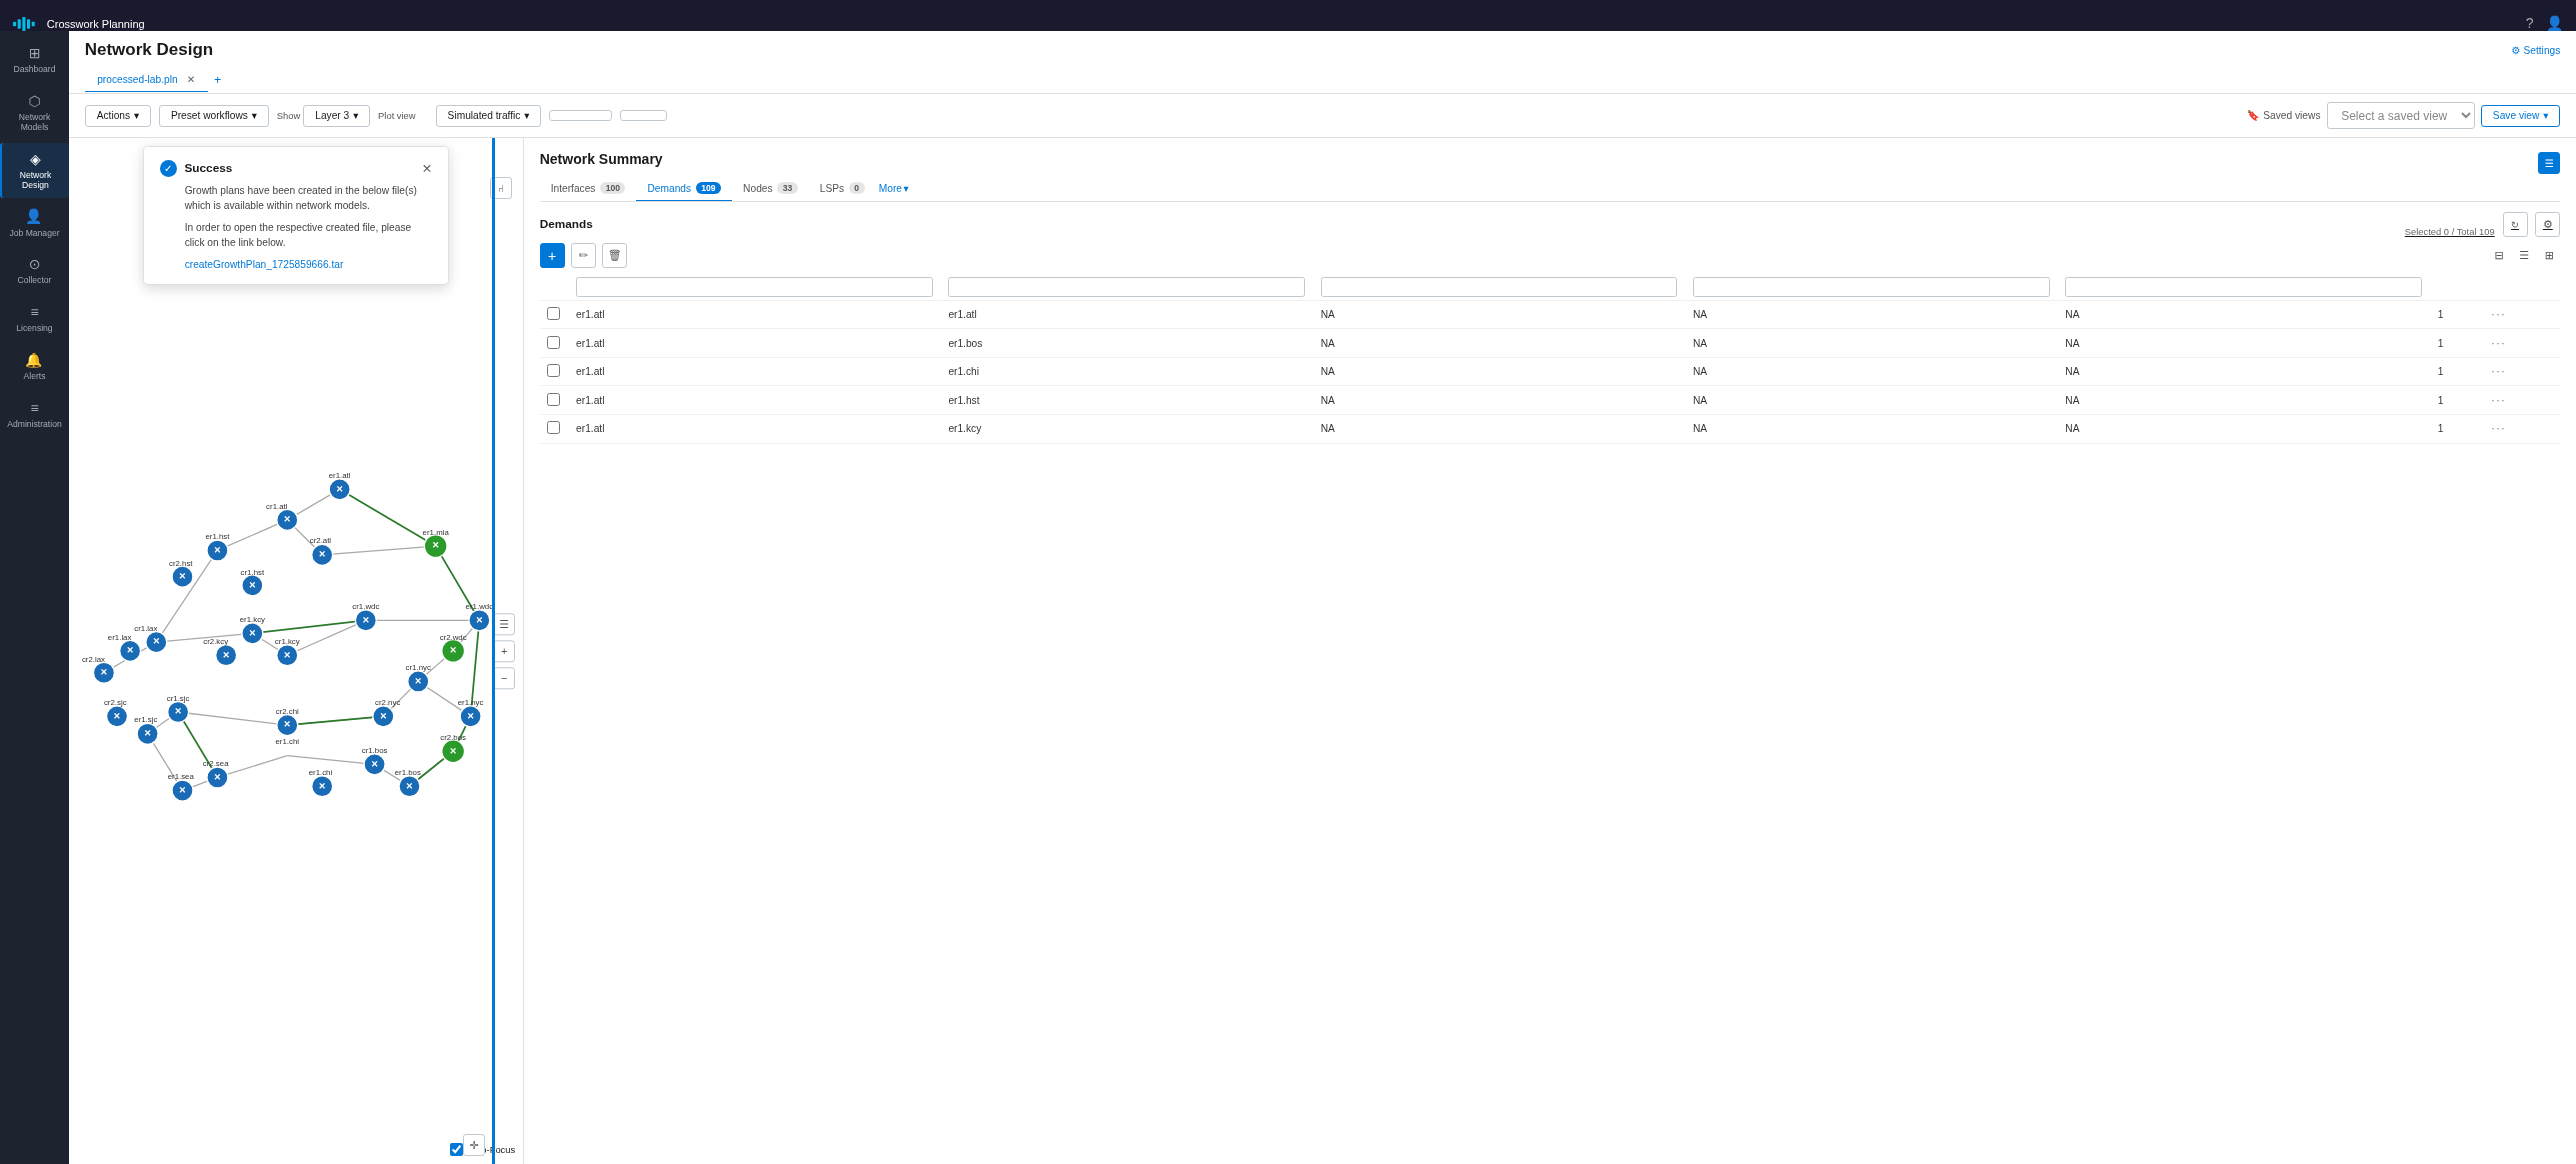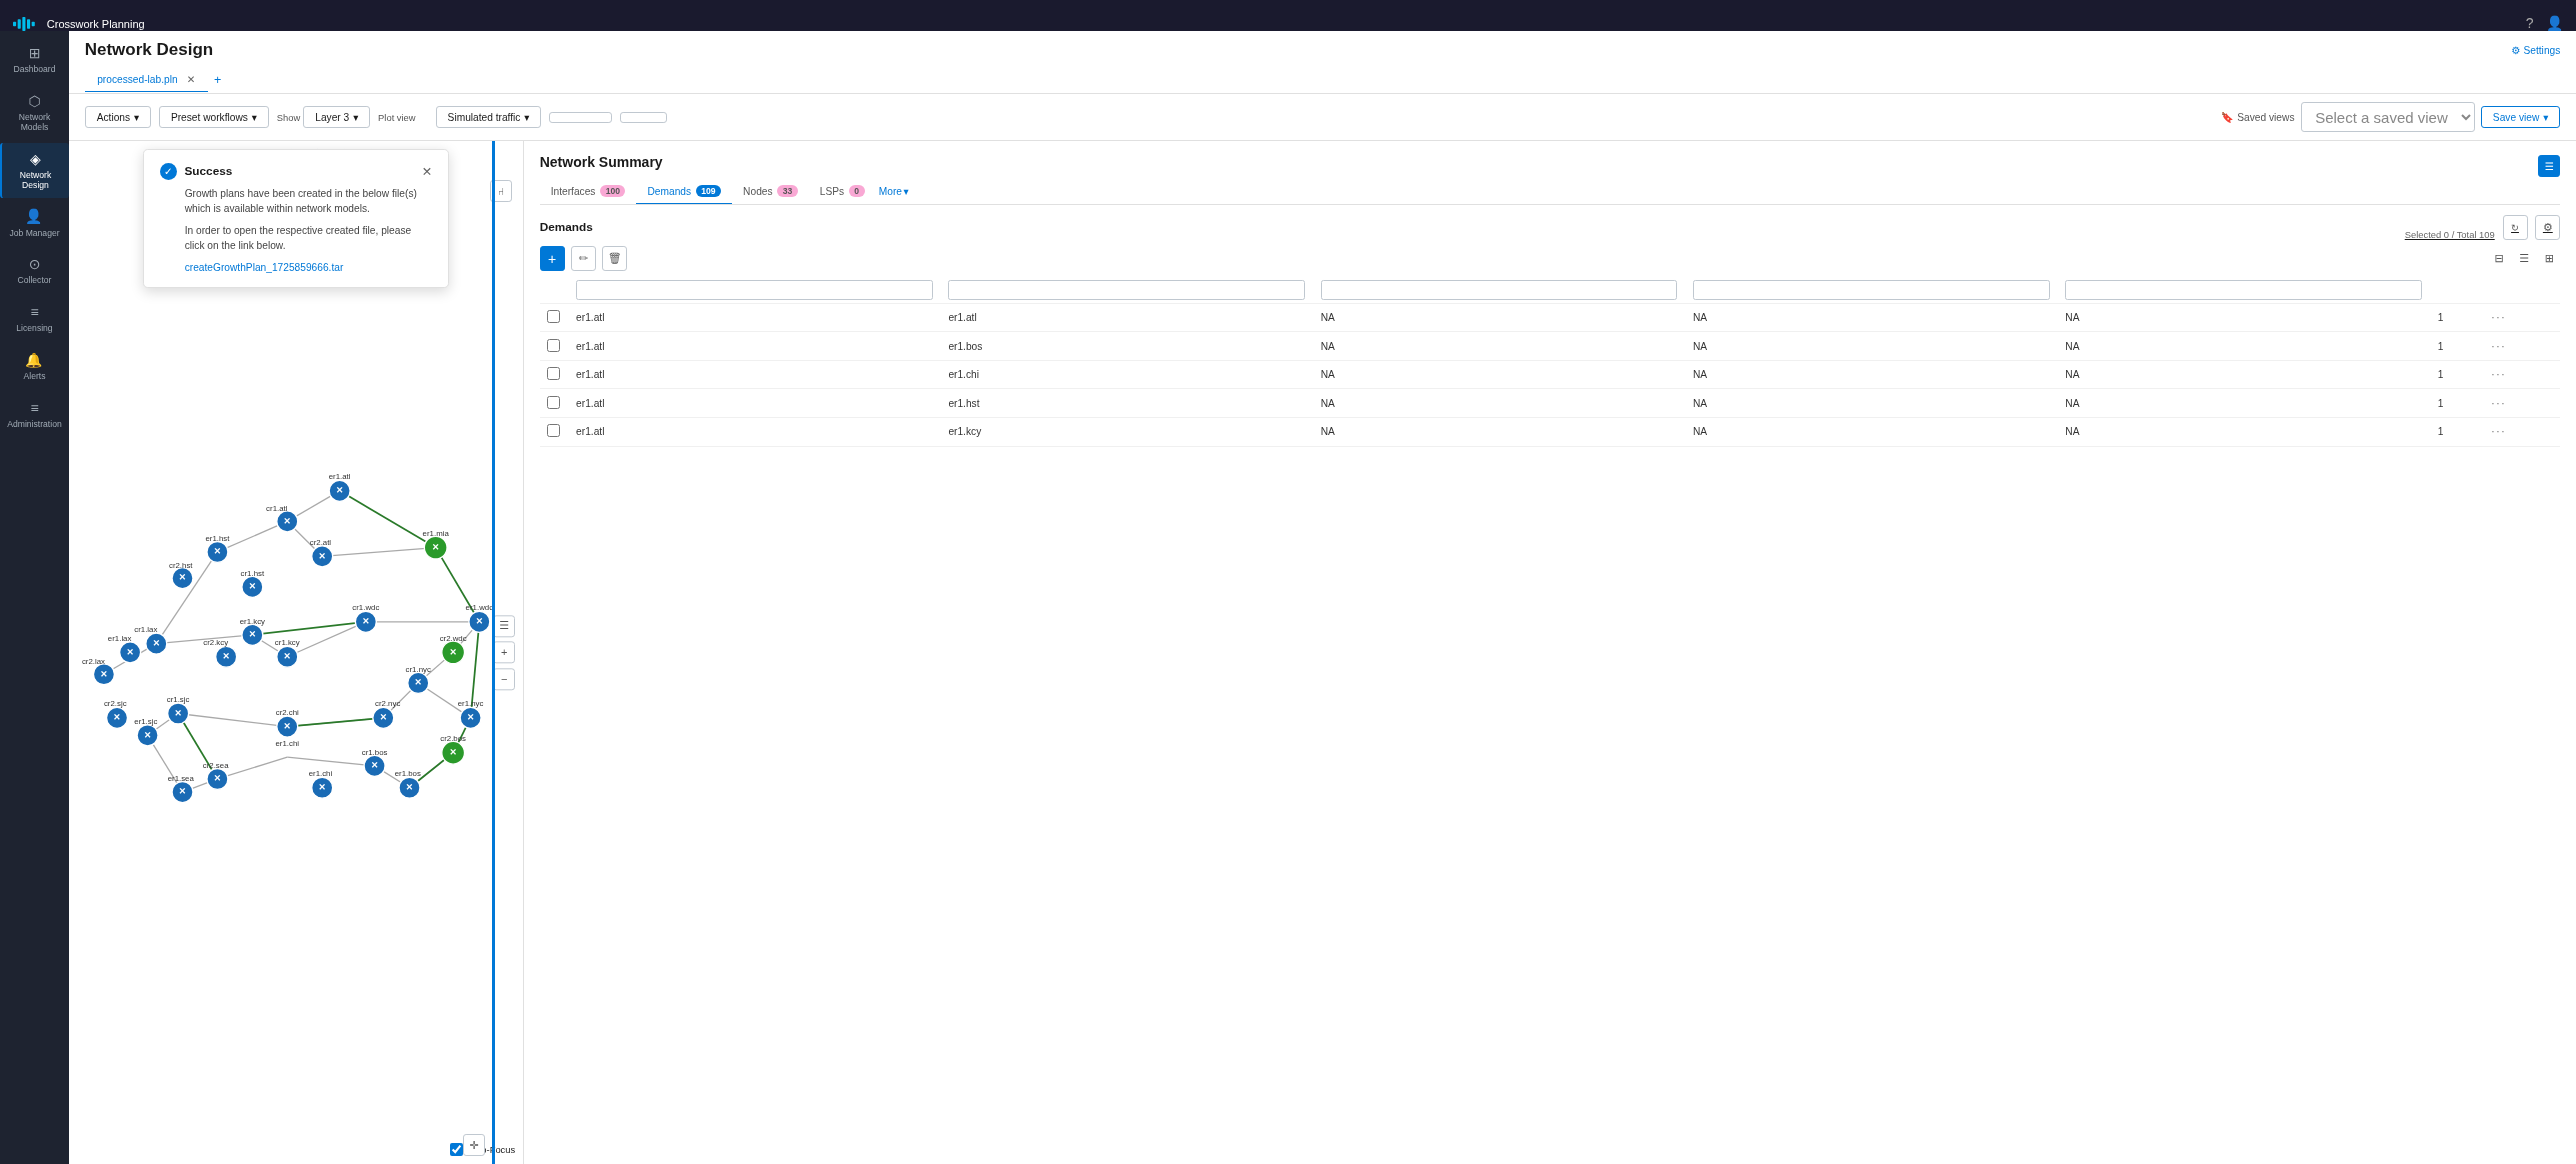--- a/index.html
+++ b/index.html
@@ -104,21 +104,21 @@
       white-space: nowrap;
     }
     .toolbar-spacer { flex: 1; }
     .saved-views-area { display: flex; align-items: center; gap: 6.3px; }
     .saved-views-label { color: #555; font-size: 10.2px; display: flex; align-items: center; gap: 3.1px; }
     .saved-views-select {
       padding: 4.7px 9.4px;
       border: 0.8px solid #c0c8d0;
       border-radius: 3.1px;
       background: white;
-      font-size: 15px;
+      font-size: 12px;
       min-width: 125px;
       cursor: pointer;
       color: #888;
     }
     .btn-save-view { background: white; border: 0.8px solid #0078d7; color: #0078d7; }
 
     
     .content-area { display: flex; flex: 1; overflow: hidden; position: relative; }
 
     
@@ -215,21 +215,21 @@
     .summary-tab.active { color: #0078d7; border-bottom: 1.6px solid #0078d7; font-weight: 500; }
     .tab-badge {
       background: #e8f0fe;
       color: #0078d7;
       border-radius: 7.8px;
       padding: 0.8px 5.5px;
       font-size: 8.6px;
       font-weight: 600;
     }
     .summary-tab.active .tab-badge { background: #0078d7; color: white; }
-    .tab-badge-gray { background: #f9a8d4; color: #555; border-radius: 7.8px; padding: 0.8px 5.5px; font-size: 8.6px; font-weight: 600; }
+    .tab-badge-gray { background: #e5e5e5; color: #555; border-radius: 7.8px; padding: 0.8px 5.5px; font-size: 8.6px; font-weight: 600; }
     .more-btn { margin-left: 3.1px; color: #0078d7; cursor: pointer; display: flex; align-items: center; gap: 1.6px; font-size: 10.2px; }
 
     
     .demands-section { flex: 1; overflow: hidden; display: flex; flex-direction: column; }
     .demands-header {
       display: flex;
       align-items: center;
       justify-content: space-between;
       padding: 9.4px 15.7px 6.3px 15.7px;
     }

